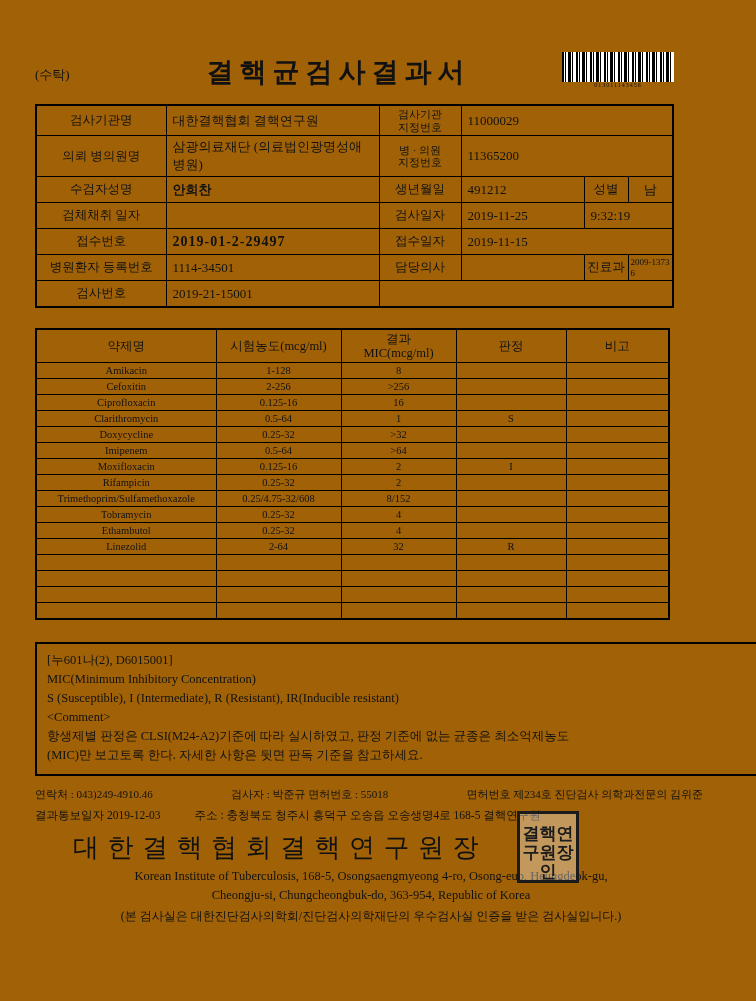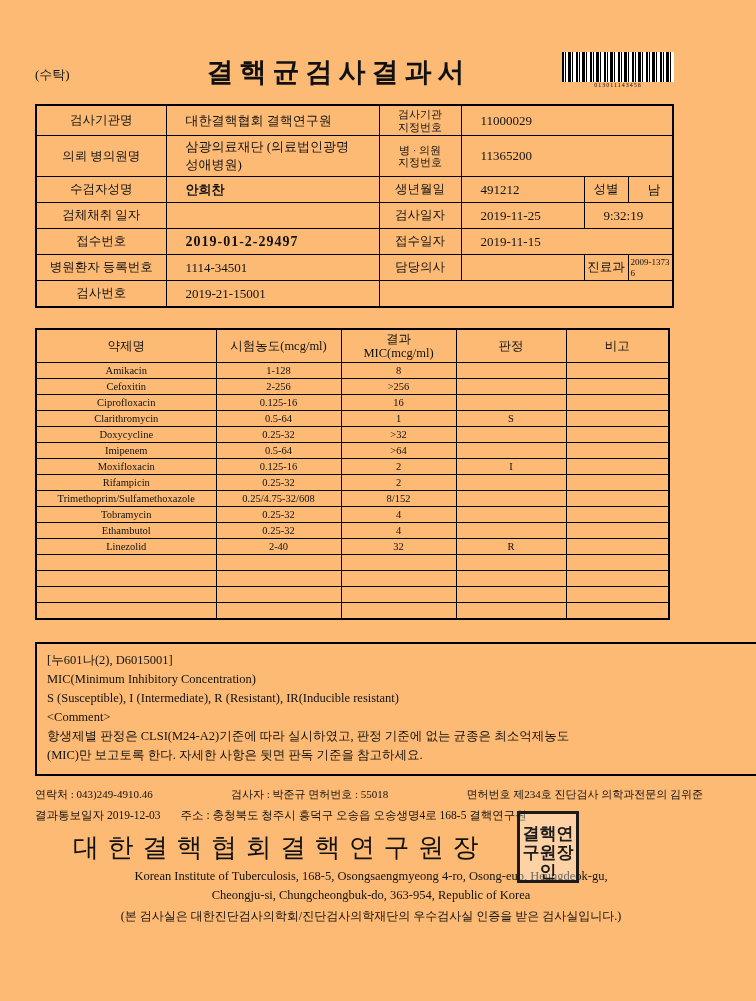--- a/index.html
+++ b/index.html
@@ -1,52 +1,52 @@
 <!DOCTYPE html>
 <html><head>
 <meta charset="utf-8">
 <style>
   * { box-sizing: border-box; }
   html,body { margin:0; padding:0; background:#fff; }
   body { width:756px; font-family:"Liberation Serif","DejaVu Serif",serif; color:#111; }
-  .page { position:relative; width:756px; height:1001px; background:#fdba74; overflow:hidden; padding:50px 0 0 35px; }
+  .page { position:relative; width:756px; height:1001px; background:#a16207; overflow:hidden; padding:50px 0 0 35px; }
 
   
   .title-row { display:flex; width:645px; align-items:flex-start; }
   .consignment { width:80px; font-size:13px; padding-top:16px; }
   .doc-title { flex:1; text-align:center; font-size:27px; font-weight:bold; letter-spacing:6px; padding-top:4px; }
   .barcode-wrap { width:118px; padding-top:2px; }
   .barcode { height:30px; width:112px;
     background:repeating-linear-gradient(90deg,#000 0 2px,#fff 2px 3px,#000 3px 4px,#fff 4px 6px,#000 6px 9px,#fff 9px 10px,#000 10px 11px,#fff 11px 14px); }
   .barcode-caption { font-size:6px; text-align:center; letter-spacing:1px; width:112px; }
 
   
   table.info-table { border-collapse:collapse; width:637px; margin-top:14px; border:2px solid #000; table-layout:fixed; }
-  .info-table td { border:1px solid #000; font-size:13px; padding:2px 19px; overflow:hidden; }
+  .info-table td { border:1px solid #000; font-size:13px; padding:2px 6px; overflow:hidden; }
   .info-table tr.h30 td { height:30px; } .info-table tr.h26 td { height:26px; } .info-table tr.h38 td { height:38px; }
   .lbl { text-align:center; font-size:12.5px !important; padding:2px 2px !important; }
   .sm { font-size:11px !important; line-height:1.15; }
   .pre { white-space:pre-line; }
   .b { font-weight:bold; }
   .rcpt { font-weight:bold; font-size:14px !important; letter-spacing:1px; }
   .tiny { font-size:9px !important; word-break:break-all; line-height:1.2; padding:1px 2px !important; }
   .val { text-align:left; }
 
   
   table.drug-table { border-collapse:collapse; width:633px; margin-top:20px; border:2px solid #000; table-layout:fixed; }
   .drug-table th { border:1px solid #000; font-size:12.5px; font-weight:normal; height:34px; line-height:1.15; }
   .drug-table td { border:1px solid #000; font-size:10.5px; height:16px; text-align:center; padding:0 2px; overflow:hidden; white-space:nowrap; }
 
   
   .comment-box { width:734px; border:2px solid #000; margin-top:22px; padding:7px 10px 9px 10px; font-size:12.5px; line-height:1.52; }
 
   
   .footer { width:672px; margin-top:11px; position:relative; }
   .f-line1 { display:flex; justify-content:space-between; font-size:11px; width:668px; }
-  .f-line2 { display:flex; gap:20px; font-size:11.5px; margin-top:6px; }
+  .f-line2 { display:flex; gap:34px; font-size:11.5px; margin-top:6px; }
   .org-title { font-size:26px; font-weight:normal; letter-spacing:1px; margin-top:7px; margin-left:38px; }
   .eng { text-align:center; width:672px; font-size:12.5px; margin-top:4px; }
   .cert { text-align:center; width:672px; font-size:12px; margin-top:5px; }
   .seal { position:absolute; left:482px; top:24px; width:62px; height:72px; border:3px solid #1b1b1b;
           color:#1b1b1b; font-weight:bold; font-size:17px; line-height:1.12; text-align:center;
           word-break:break-all; padding-top:10px; background:rgba(255,255,255,0.35); }
 </style>
 </head>
 <body>
 
@@ -213,21 +213,21 @@
     </tr>
         <tr>
       <td>Ethambutol</td>
       <td>0.25-32</td>
       <td>4</td>
       <td></td>
       <td></td>
     </tr>
         <tr>
       <td>Linezolid</td>
-      <td>2-40</td>
+      <td>2-64</td>
       <td>32</td>
       <td>R</td>
       <td></td>
     </tr>
         <tr>
       <td>&nbsp;</td>
       <td></td>
       <td></td>
       <td></td>
       <td></td>

